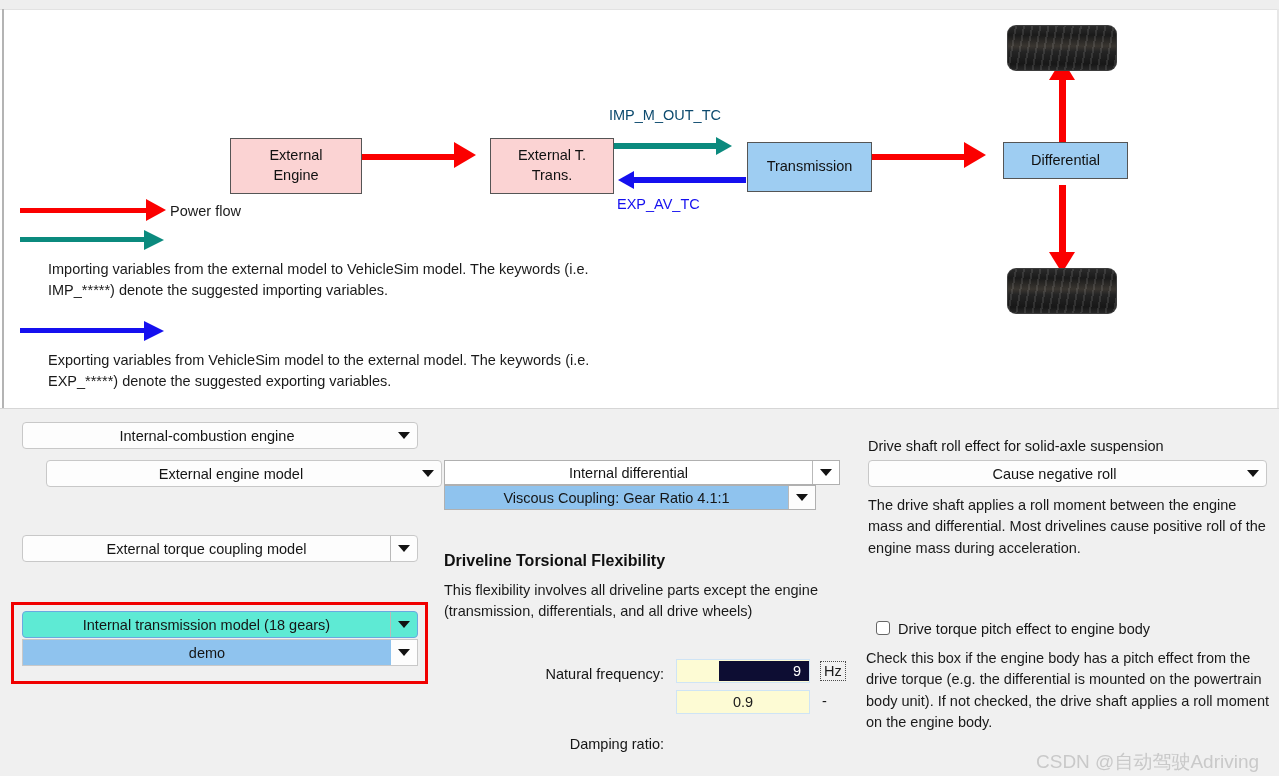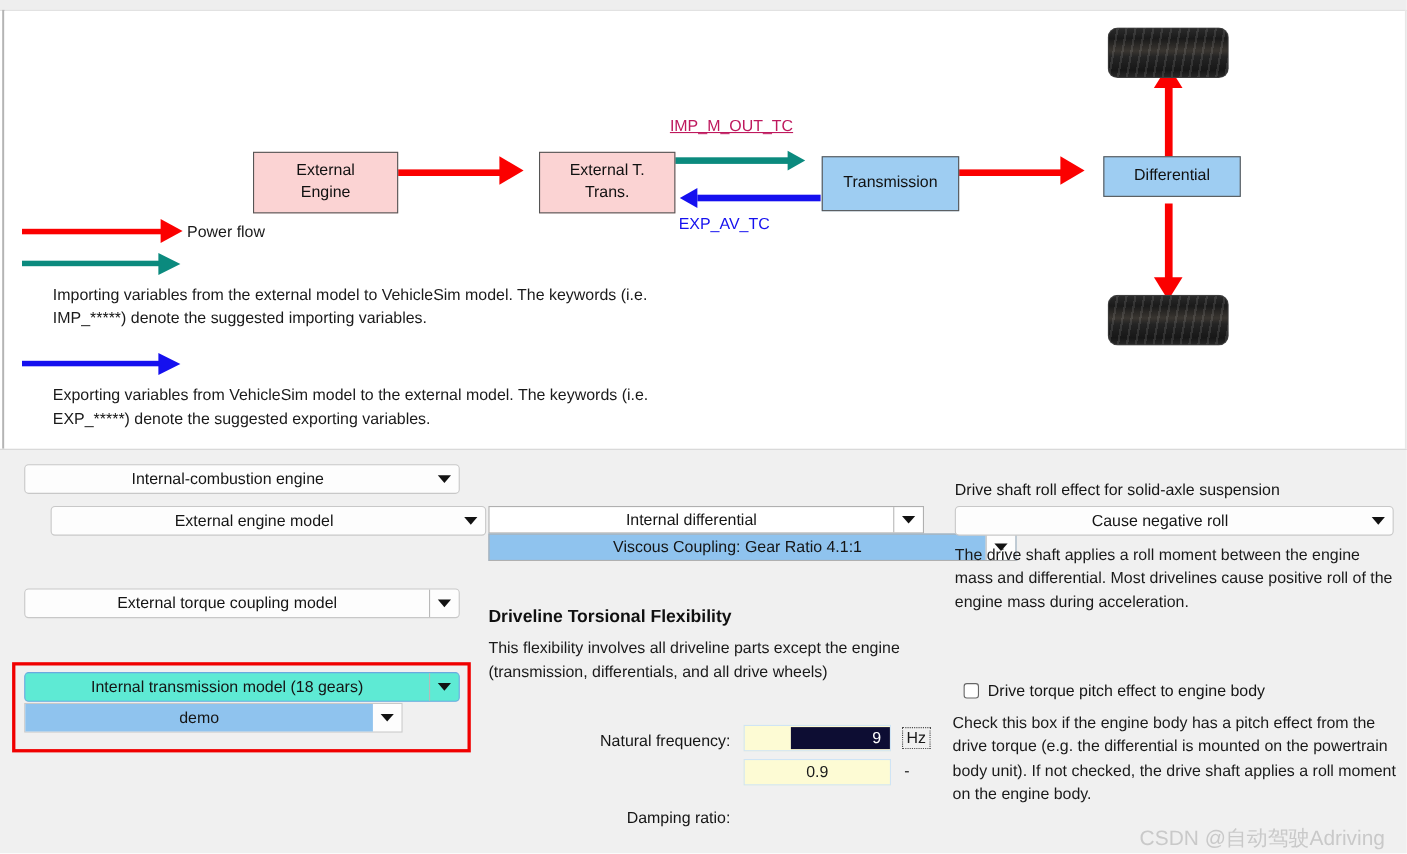--- a/index.html
+++ b/index.html
@@ -78,21 +78,21 @@
   .tri-r-teal { border-top: 9px solid transparent; border-bottom: 9px solid transparent; border-left: 16px solid #0b8a7e; }
   .tri-l-blue { border-top: 9px solid transparent; border-bottom: 9px solid transparent; border-right: 16px solid #1510ef; }
   .tri-u-red { border-left: 13px solid transparent; border-right: 13px solid transparent; border-bottom: 21px solid #fb0000; }
   .tri-d-red { border-left: 13px solid transparent; border-right: 13px solid transparent; border-top: 21px solid #fb0000; }
 
   .sig-label {
     position: absolute;
     font-size: 14.5px;
     white-space: nowrap;
   }
-  .sig-teal { color: #be185d; text-decoration: underline; }
+  .sig-teal { color: #0c4a6e; }
   .sig-blue { color: #1510ef; }
 
   .tire {
     position: absolute;
     width: 110px; height: 46px;
     border-radius: 9px;
     background:
       repeating-linear-gradient(100deg, rgba(255,255,255,0.10) 0px, rgba(255,255,255,0.10) 2px, rgba(0,0,0,0) 2px, rgba(0,0,0,0) 8px),
       linear-gradient(180deg, #2c2c2c 0%, #1a1a1a 22%, #3a3631 46%, #242424 58%, #171717 85%, #2a2a2a 100%);
     box-shadow: inset 0 0 0 1px #3d3d3d;
@@ -314,35 +314,35 @@
 
     <div class="red-outline" style="left:11px; top:193px; width:417px; height:82px;"></div>
 
     <div class="combo hl-light" style="left:22px; top:202px; width:396px;">
       <span class="txt">Internal transmission model (18 gears)</span>
       <span class="arrow-cell sep">
           <i class="caret"></i>
         </span>
     </div>
 
-    <div class="combo sq" style="left:22px; top:230px; width:344px; background:#fdfdfd;align-items:flex-end;">
+    <div class="combo sq" style="left:22px; top:230px; width:396px; background:#fdfdfd;align-items:flex-end;">
       <span class="txt" style="background:#8fc3ee; align-self:stretch; display:flex; align-items:center; justify-content:center;">demo</span>
       <span class="arrow-cell">
           <i class="caret"></i>
         </span>
     </div>
 
     <div class="combo flat" style="left:444px; top:51px; width:396px; height:25px;">
       <span class="txt">Internal differential</span>
       <span class="arrow-cell sep">
           <i class="caret"></i>
         </span>
     </div>
 
-    <div class="combo flat" style="left:444px; top:76px; width:480px; height:25px; background:#8fc3ee;">
+    <div class="combo flat" style="left:444px; top:76px; width:372px; height:25px; background:#8fc3ee;">
       <span class="txt">Viscous Coupling: Gear Ratio 4.1:1</span>
       <span class="arrow-cell sep" style="background:#fdfdfd;">
           <i class="caret"></i>
         </span>
     </div>
 
     <div class="section-title" style="left:444px; top:143px;">Driveline Torsional Flexibility</div>
 
     <div class="para" style="left:444px; top:171px; width:404px;">This flexibility involves all driveline parts except the engine (transmission, differentials, and all drive wheels)</div>
 

